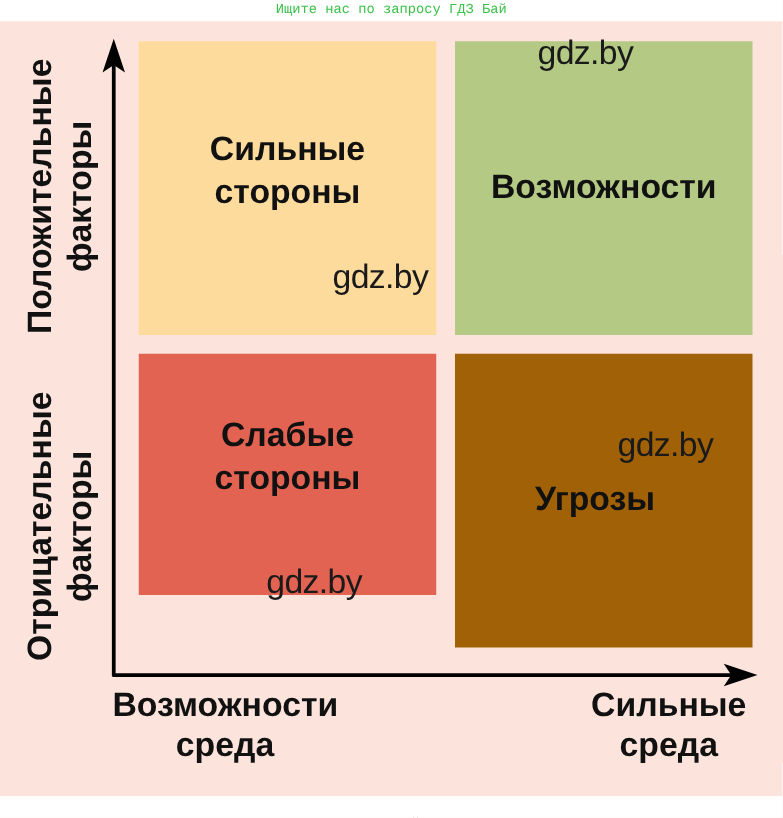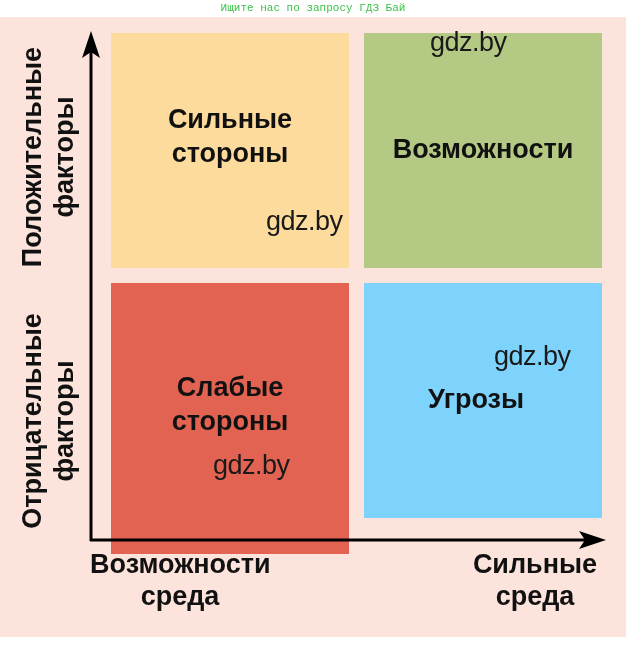--- a/index.html
+++ b/index.html
@@ -61,25 +61,25 @@
 
 <div class="canvas"></div>
 
 <div class="quad" style="left:111px; top:33px; width:238px; height:235px; background:#fddb9c; padding-bottom:30px;">
   <span>Сильные
 стороны</span>
 </div>
 <div class="quad" style="left:364px; top:33px; width:238px; height:235px; background:#b4c984; padding-bottom:4px;">
   <span>Возможности</span>
 </div>
-<div class="quad" style="left:111px; top:283px; width:238px; height:271px; background:#e36353; padding-bottom:30px;">
+<div class="quad" style="left:111px; top:283px; width:238px; height:193px; background:#e36353; padding-bottom:30px;">
   <span>Слабые
 стороны</span>
 </div>
-<div class="quad" style="left:364px; top:283px; width:238px; height:235px; background:#7dd3fc; padding-bottom:4px; padding-right:14px;">
+<div class="quad" style="left:364px; top:283px; width:238px; height:235px; background:#a16207; padding-bottom:4px; padding-right:14px;">
   <span>Угрозы</span>
 </div>
 
 <div class="watermark" style="left:430px; top:27px;">gdz.by</div>
 <div class="watermark" style="left:266px; top:206px;">gdz.by</div>
 <div class="watermark" style="left:494px; top:341px;">gdz.by</div>
 <div class="watermark" style="left:213px; top:450px;">gdz.by</div>
 
 <svg class="axes" width="626" height="654">
   <g>

